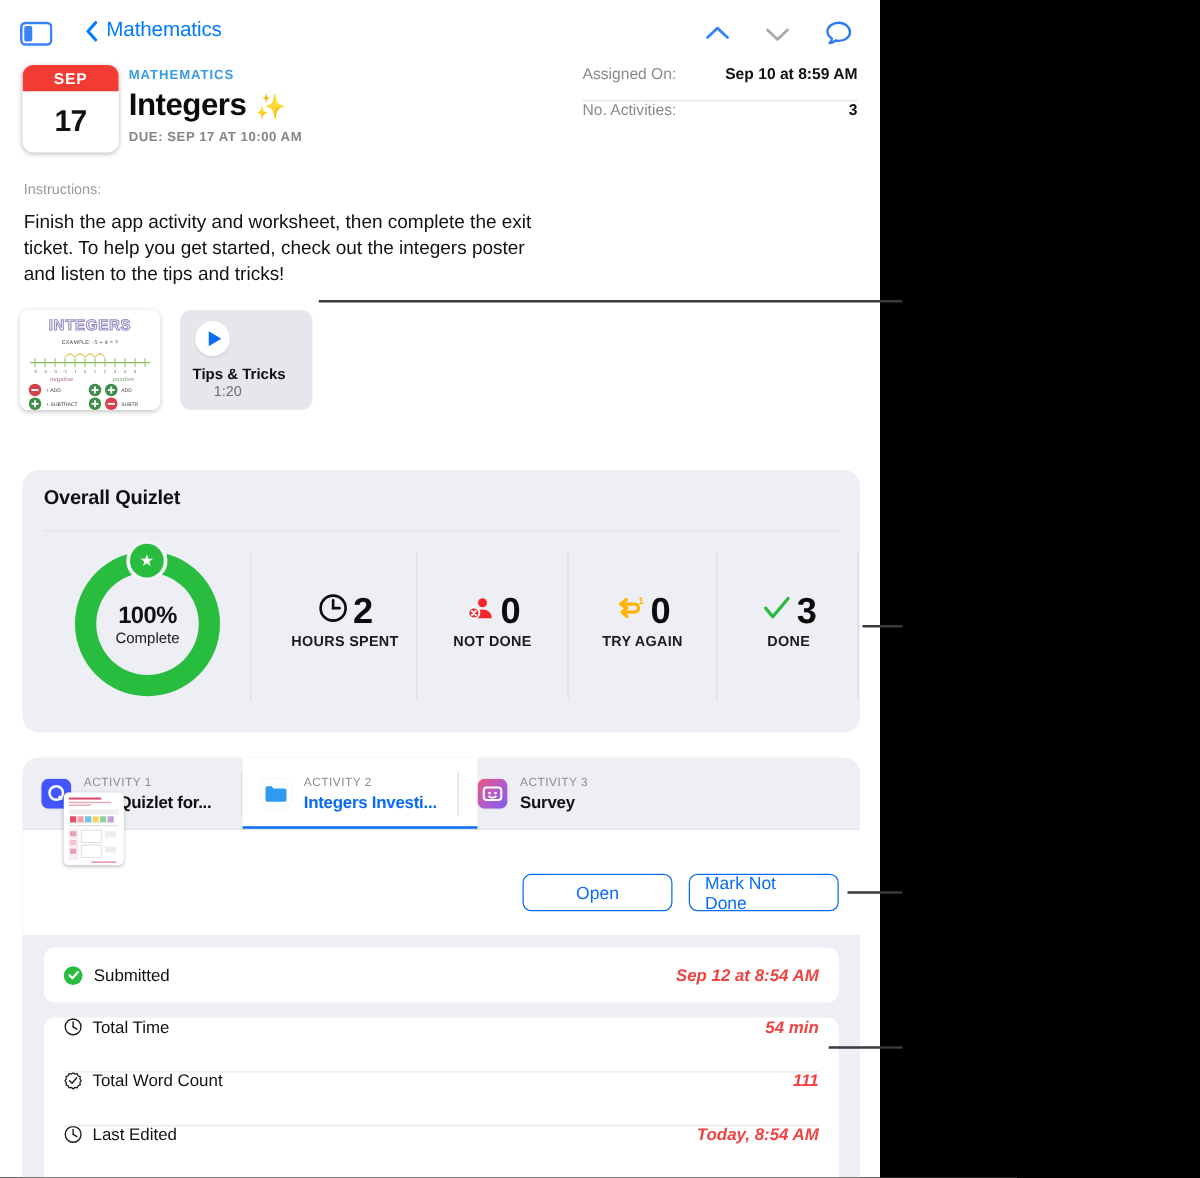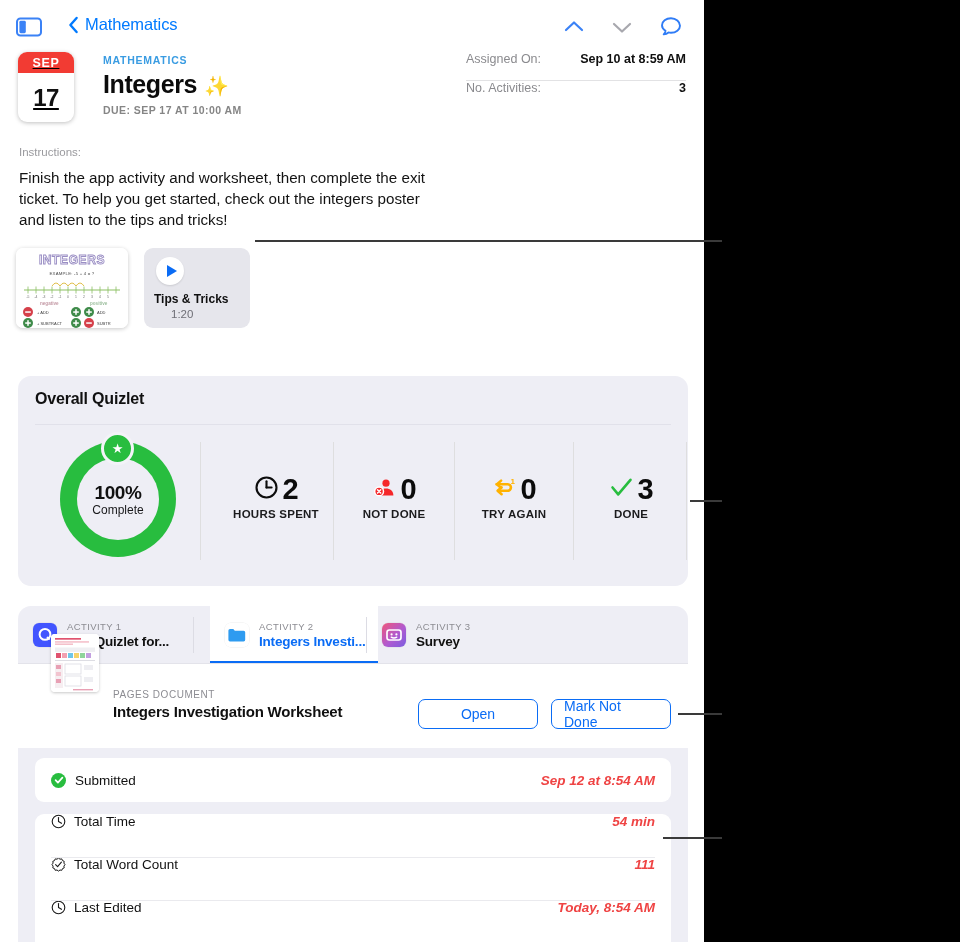--- a/index.html
+++ b/index.html
@@ -63,26 +63,25 @@
     align-items: center;
     gap: 24px;
   }
   .nav-actions .chev-btn { width: 24px; height: 24px; }
   .nav-actions .bubble-btn { width: 26px; height: 26px; }
 
   
   .cal-badge {
     position: absolute;
     left: 18px; top: 52px;
-    width: 56px; height: 70px;
+    width: 77px; height: 70px;
     border-radius: 9px;
     overflow: hidden;
     background: #ffffff;
     box-shadow: 0 1px 4px rgba(0,0,0,.25);
-    text-decoration: underline;
   }
   .cal-month {
     height: 21px;
     background: #f23b33;
     color: #fff;
     font-size: 12.5px;
     font-weight: bold;
     letter-spacing: 0.6px;
     display: flex; align-items: center; justify-content: center;
   }
@@ -672,21 +671,21 @@
               <rect x="13.4" y="14.2" width="4" height="2.1" rx="1" fill="#ffffff" transform="rotate(40 15.4 15.2)"></rect>
             </svg>
           </span>
           <span class="tab-txt">
             <span class="tab-kicker">ACTIVITY 1</span>
             <span class="tab-name">Use Quizlet for...</span>
           </span>
         </div>
         <div class="tab-sep" style="left:175px"></div>
 
-        <div class="tab active" style="left:192px; width:168px">
+        <div class="tab active" style="left:176px; width:188px">
           <span class="tab-icon">
             <svg width="24" height="24" viewBox="0 0 24 24">
               <rect x="0" y="0" width="24" height="24" rx="6" fill="#ffffff"></rect>
               <path d="M3.4 7.6a1.6 1.6 0 0 1 1.6-1.6h3.3l1.5 1.7h8.8a1.6 1.6 0 0 1 1.6 1.6v7.5a1.6 1.6 0 0 1-1.6 1.6H5a1.6 1.6 0 0 1-1.6-1.6z" fill="#2e9bf0"></path>
             </svg>
           </span>
           <span class="tab-txt">
             <span class="tab-kicker">ACTIVITY 2</span>
             <span class="tab-name">Integers Investi...</span>
           </span>
@@ -740,24 +739,20 @@
           <rect x="5" y="31" width="5" height="4" fill="#e8a0b4"></rect>
           <rect x="5" y="38" width="5" height="4" fill="#f2c4cf"></rect>
           <rect x="5" y="45" width="5" height="4" fill="#e8a0b4"></rect>
           <rect x="14" y="30" width="16" height="10" fill="none" stroke="#dddde3" stroke-width="0.8"></rect>
           <rect x="14" y="42" width="16" height="10" fill="none" stroke="#dddde3" stroke-width="0.8"></rect>
           <rect x="33" y="31" width="9" height="5" fill="#eeeef2"></rect>
           <rect x="33" y="43" width="9" height="5" fill="#eeeef2"></rect>
           <rect x="22" y="55" width="20" height="1.4" fill="#e8a0b4"></rect>
         </svg>
       </div>
-      <div class="doc-text">
-        <div class="doc-kicker">PAGES DOCUMENT</div>
-        <div class="doc-name">Integers Investigation Worksheet</div>
-      </div>
       <div class="btn" id="btn-open">Open</div>
       <div class="btn" id="btn-marknotdone">Mark Not Done</div>
 
       <div class="submitted-row">
         <span class="check-badge">
           <svg width="10" height="10" viewBox="0 0 10 10">
             <polyline points="1.6,5.2 3.9,7.6 8.4,2.6" fill="none" stroke="#ffffff" stroke-width="1.7" stroke-linecap="round" stroke-linejoin="round"></polyline>
           </svg>
         </span>
         <span class="row-label">Submitted</span>

